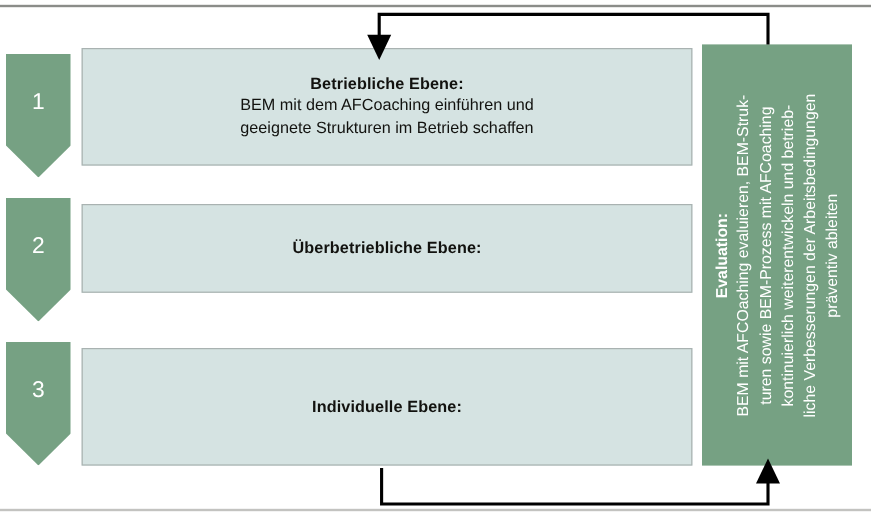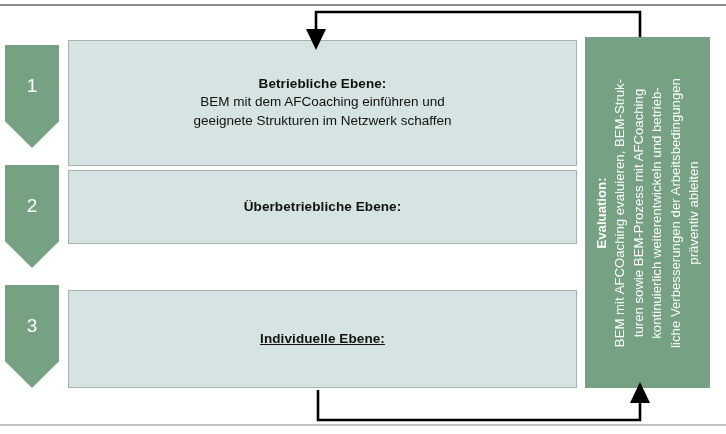--- a/index.html
+++ b/index.html
@@ -74,31 +74,31 @@
   <div class="pennant" style="top:45px;height:103px;">
     <span class="num" style="margin-top:31px;">1</span>
   </div>
   <div class="pennant" style="top:165px;height:103px;">
     <span class="num" style="margin-top:31px;">2</span>
   </div>
   <div class="pennant" style="top:285px;height:103px;">
     <span class="num" style="margin-top:31px;">3</span>
   </div>
 
-  <div class="ebox" style="top:40px;height:126px;">
+  <div class="ebox" style="top:40px;height:98px;">
     <span class="eb-title">Betriebliche Ebene:</span>
     <span class="eb-body">BEM mit dem AFCoaching einführen und
-geeignete Strukturen im Netzwerk schaffen</span>
+geeignete Strukturen im Betrieb schaffen</span>
   </div>
 
   <div class="ebox" style="top:170px;height:74px;">
     <span class="eb-title">Überbetriebliche Ebene:</span>
   </div>
 
-  <div class="ebox" style="top:290px;height:98px;text-decoration:underline;">
+  <div class="ebox" style="top:290px;height:98px;">
     <span class="eb-title">Individuelle Ebene:</span>
   </div>
 
   <div id="eval-panel">
     <div id="eval-rot">
       <span class="ev-title">Evaluation:</span>
       <span class="ev-body">BEM mit AFCOaching evaluieren, BEM-Struk-
 turen sowie BEM-Prozess mit AFCoaching
 kontinuierlich weiterentwickeln und betrieb-
 liche Verbesserungen der Arbeitsbedingungen

